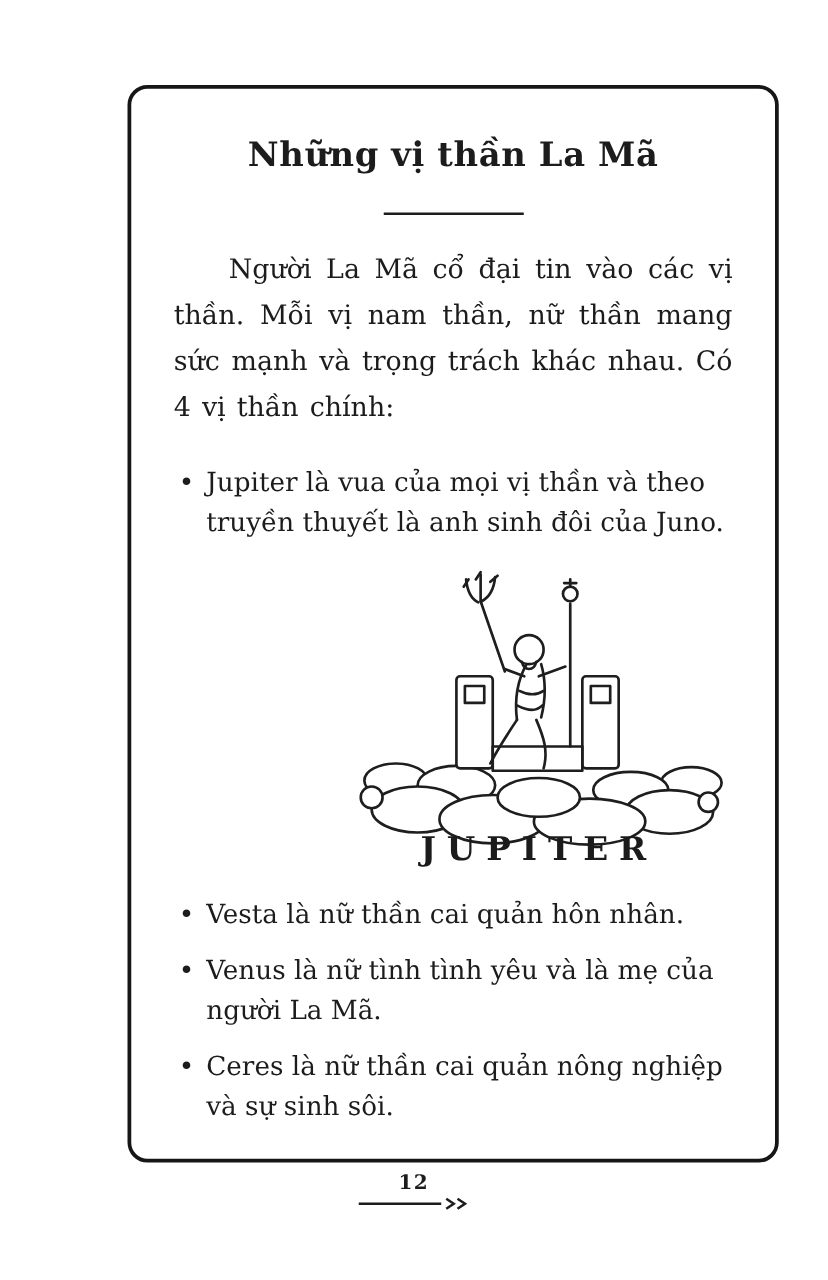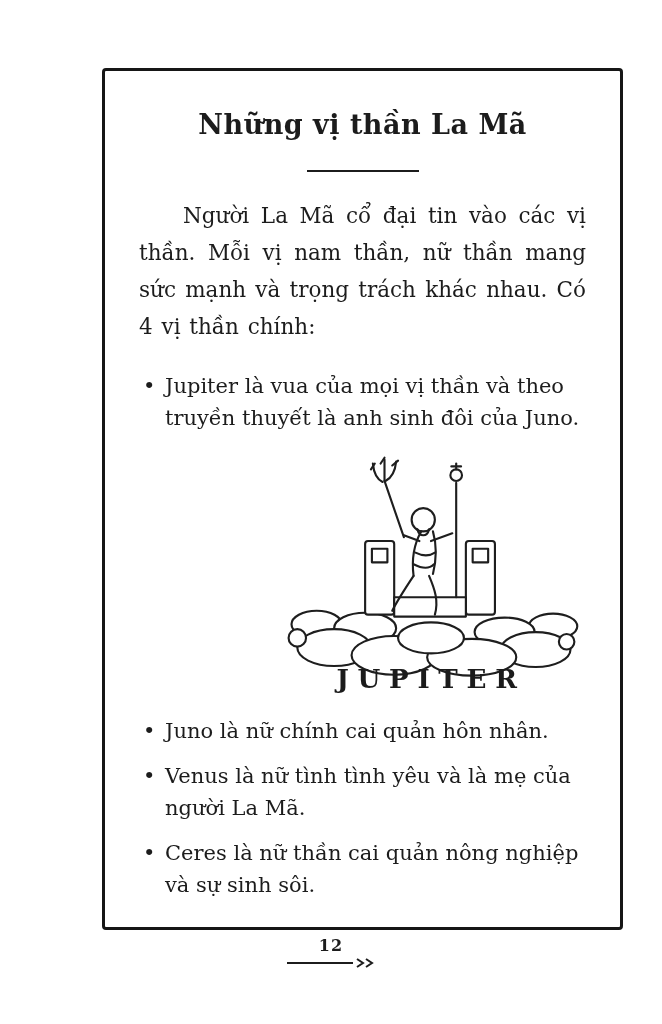--- a/index.html
+++ b/index.html
@@ -15,21 +15,21 @@
 
   .page { position: relative; width: 662px; height: 1024px; }
 
   .frame {
     position: absolute;
     left: 102px;
     top: 68px;
     width: 521px;
     height: 862px;
     border: 3px solid #161616;
-    border-radius: 4px;
+    border-radius: 16px;
     padding: 26px 34px 18px 34px;
     background: #ffffff;
   }
 
   .title {
     text-align: center;
     font-size: 27px;
     font-weight: 700;
     letter-spacing: 0.5px;
     margin-top: 12px;
@@ -167,21 +167,21 @@
           <path d="M158 128 C164 142 168 154 164 168" fill="none"></path>
           <path d="M144 104 C152 108 158 108 164 104" fill="none"></path>
           <path d="M142 116 C152 121 158 121 163 116" fill="none"></path>
         </g>
 
         <text x="160" y="244" text-anchor="middle" font-family="DejaVu Serif, Liberation Serif, serif" font-size="27" font-weight="700" letter-spacing="9" fill="#1b1b1b" stroke="none">JUPITER</text>
       </svg>
     </div>
 
     <ul class="bullets god-list">
-      <li>Juno là nữ chính cai quản hôn nhân.</li>
+      <li>Vesta là nữ thần cai quản hôn nhân.</li>
       <li>Venus là nữ tình tình yêu và là mẹ của người La Mã.</li>
       <li>Ceres là nữ thần cai quản nông nghiệp và sự sinh sôi.</li>
     </ul>
 
   </div>
 
   <div class="footer">
     <div class="page-number">12</div>
     <svg class="ornament" width="96" height="12" viewBox="0 0 96 12">
       <line x1="4" y1="6" x2="70" y2="6" stroke="#1c1c1c" stroke-width="2"></line>

